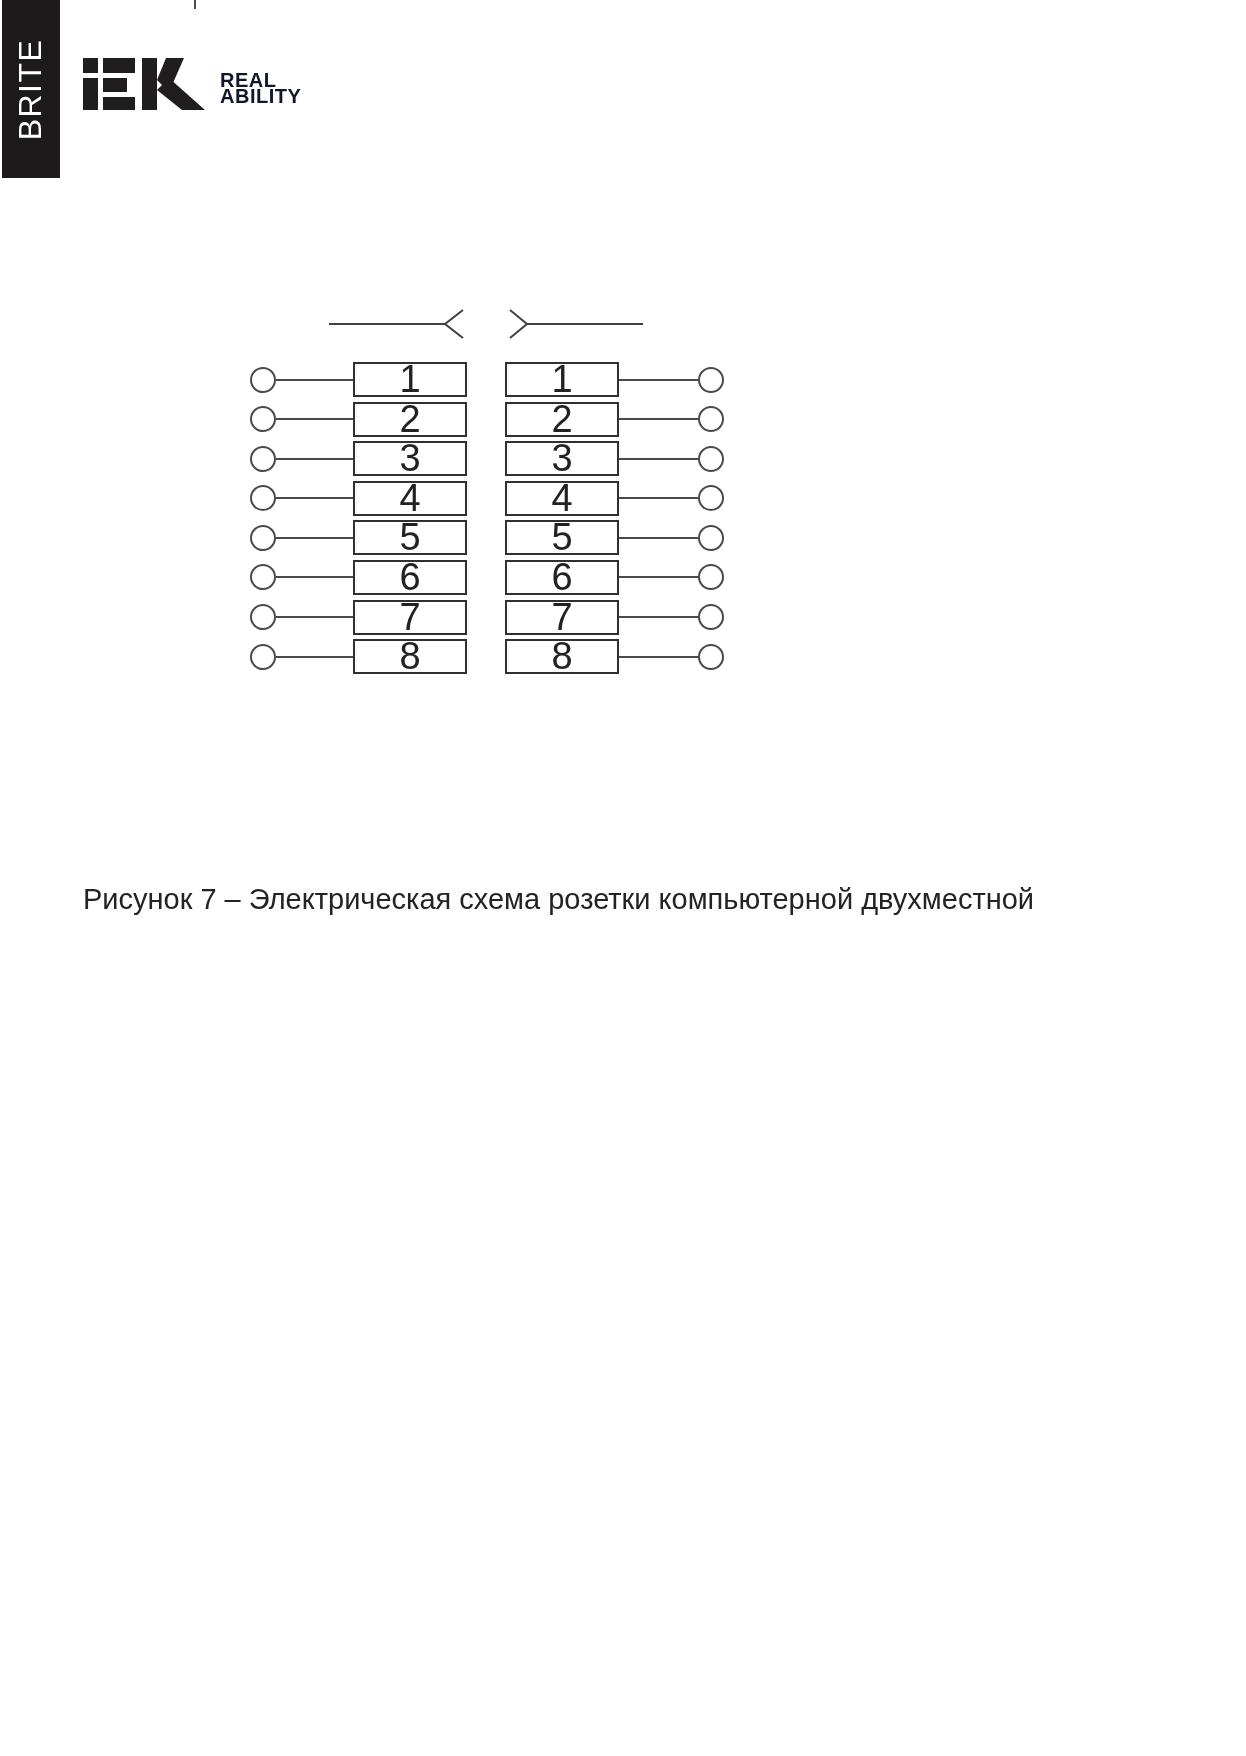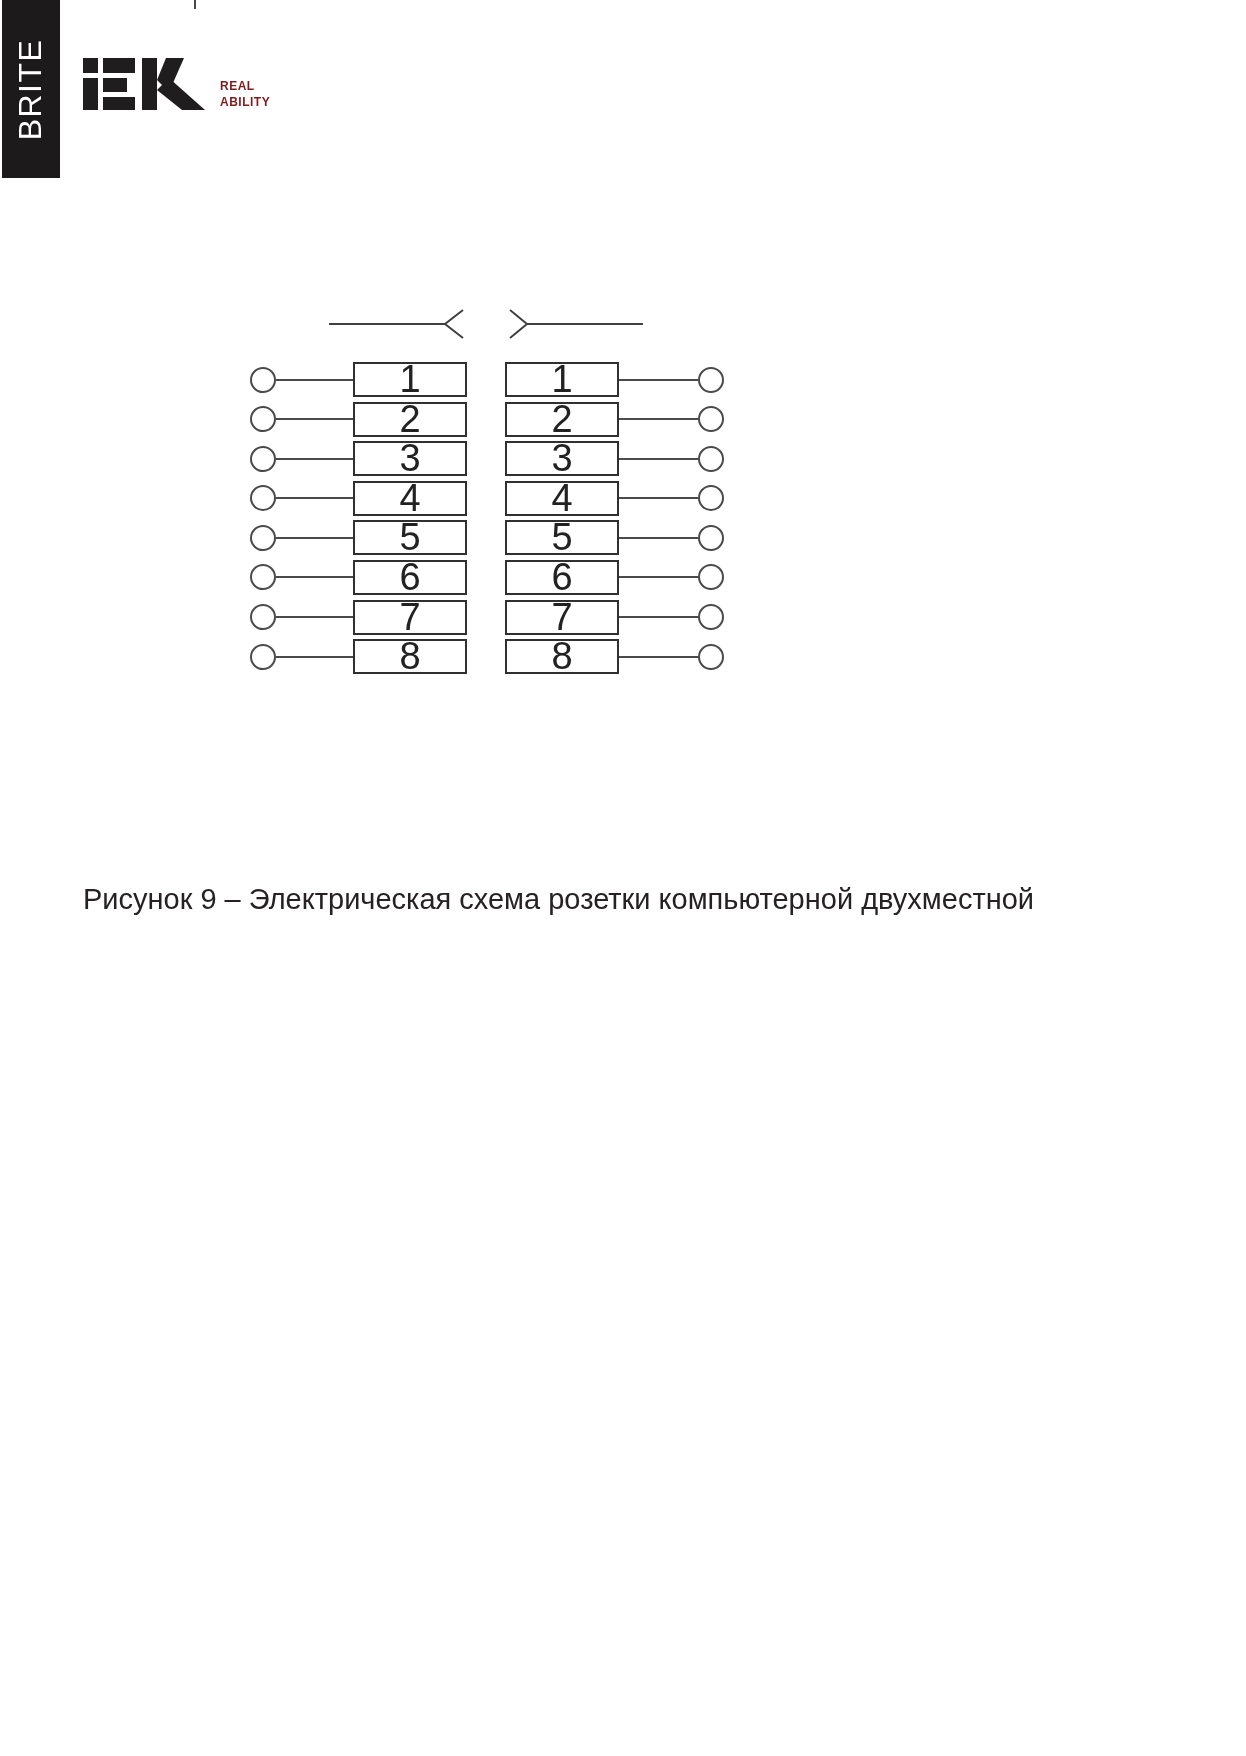--- a/index.html
+++ b/index.html
@@ -12,22 +12,22 @@
     position:absolute;left:2px;top:0;width:58px;height:178px;background:#1c1a1b;
     display:flex;align-items:center;justify-content:center;
   }
   .banner-label{
     transform:rotate(-90deg);white-space:nowrap;color:#ffffff;
     font-size:32px;letter-spacing:1.5px;font-weight:400;
   }
   
   .logo-wrap{position:absolute;left:83px;top:58px;display:flex;align-items:flex-start;}
   .logo-svg{display:block;}
-  .tagline{margin-left:12px;margin-top:20px;font-weight:bold;color:#7f1d1d;
-    font-size:12px;line-height:16px;letter-spacing:0.5px;}
+  .tagline{margin-left:12px;margin-top:14px;font-weight:bold;color:#0f172a;
+    font-size:20px;line-height:16px;letter-spacing:0.5px;}
   .tagline div{display:block;}
   
   .scan-mark{position:absolute;left:194px;top:0;width:2px;height:9px;background:#4a4a4a;}
   
   .arrows-svg{position:absolute;left:320px;top:300px;}
   .pin-grid{position:absolute;left:250px;top:362px;}
   .pin-row{display:flex;align-items:center;height:35px;margin-bottom:4.6px;}
   .pin-row:last-child{margin-bottom:0;}
   .pin-circle{
     width:26px;height:26px;border:2px solid #4a4a4a;border-radius:50%;
@@ -171,15 +171,15 @@
       <span class="wire wire-l"></span>
       <div class="cell">8</div>
       <span class="col-gap"></span>
       <div class="cell">8</div>
       <span class="wire wire-r"></span>
       <span class="pin-circle"></span>
     </div>
 
   </div>
 
-  <p class="caption">Рисунок 9 – Электрическая схема розетки компьютерной двухместной</p>
+  <p class="caption">Рисунок 7 – Электрическая схема розетки компьютерной двухместной</p>
 
 </div>
 
 </body></html>

